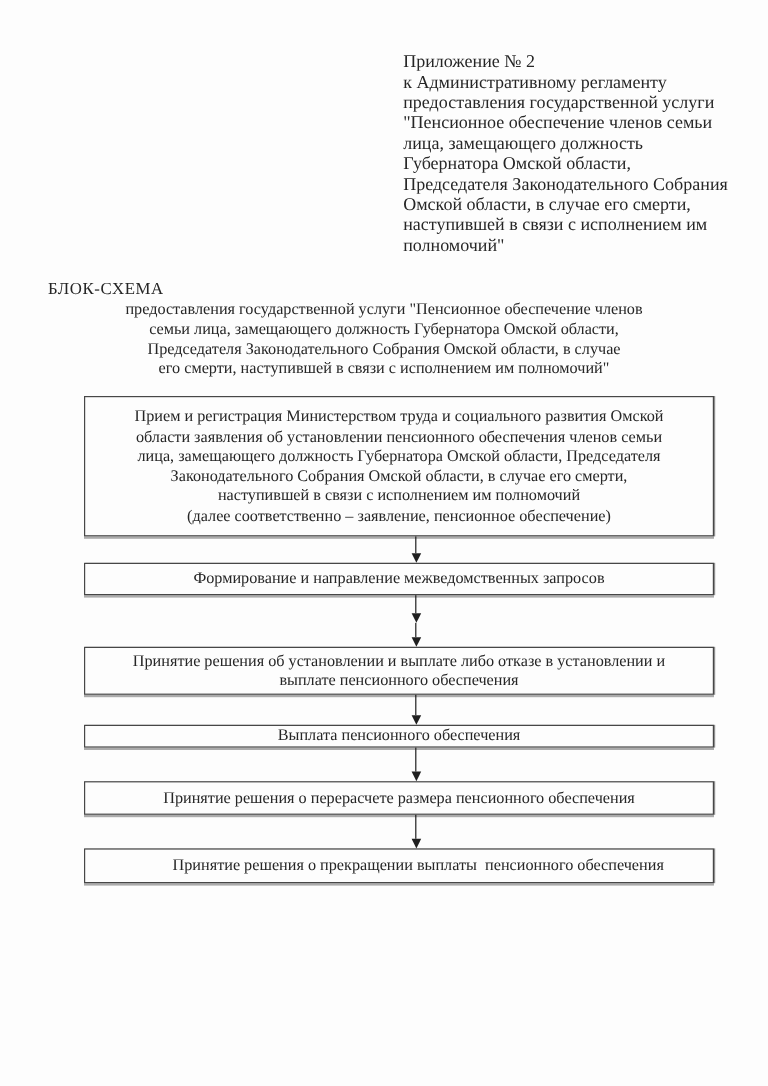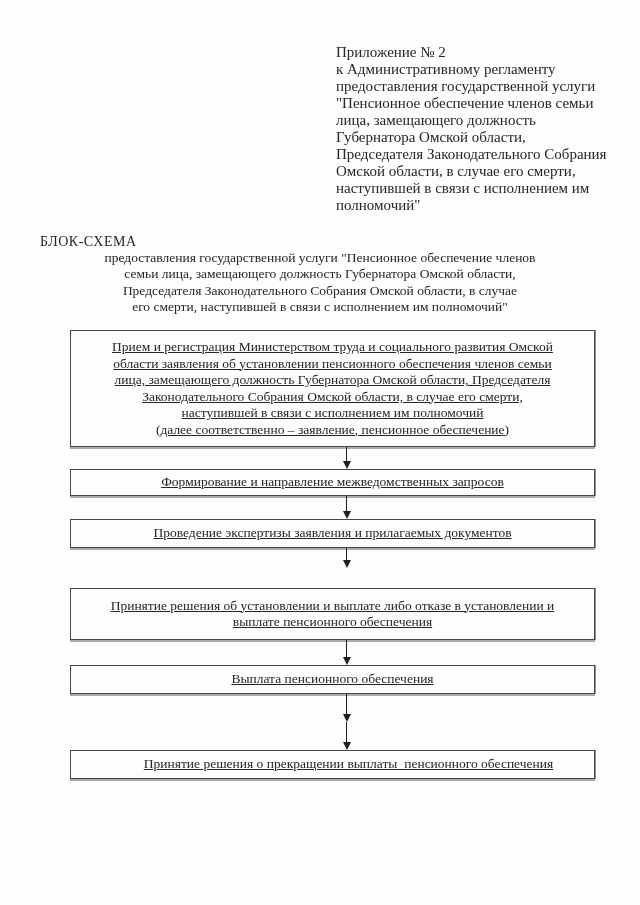--- a/index.html
+++ b/index.html
@@ -58,27 +58,26 @@
     box-shadow: 0 2px 0 var(--scan-shadow, #ababab), 1px 0 0 #8f8f8f;
     background: var(--paper, #fdfdfd);
     display: flex;
     align-items: center;
     justify-content: center;
     text-align: center;
     font-size: 13.5px;
     line-height: 16.5px;
     white-space: pre-wrap;
     padding: 2px 10px;
-    text-decoration: underline;
   }
   .b1 { height: 117px; }
   .b2 { height: 27px; }
   .b3 { height: 29px; }
-  .b4 { height: 52px; margin-top: 20px; }
-  .b5 { height: 29px; }
+  .b4 { height: 40px; }
+  .b5 { height: 19px; }
   .b6 { height: 28px; }
   .b7 { height: 29px; padding-left: 42px; }
   .arrow {
     box-sizing: border-box;
     width: 9px;
     margin-left: 272px;
     display: flex;
     flex-direction: column;
     align-items: center;
   }
@@ -139,21 +138,20 @@
       <span class="head"></span>
     </div>
 
     <div class="box b2">Формирование и направление межведомственных запросов</div>
 
     <div class="arrow a2">
       <span class="shaft"></span>
       <span class="head"></span>
     </div>
 
-    <div class="box b3">Проведение экспертизы заявления и прилагаемых документов</div>
 
     <div class="arrow a3">
       <span class="shaft"></span>
       <span class="head"></span>
     </div>
 
     <div class="box b4">Принятие решения об установлении и выплате либо отказе в установлении и
 выплате пенсионного обеспечения</div>
 
     <div class="arrow a4">
@@ -161,20 +159,21 @@
       <span class="head"></span>
     </div>
 
     <div class="box b5">Выплата пенсионного обеспечения</div>
 
     <div class="arrow a5">
       <span class="shaft"></span>
       <span class="head"></span>
     </div>
 
+    <div class="box b6">Принятие решения о перерасчете размера пенсионного обеспечения</div>
 
     <div class="arrow a6">
       <span class="shaft"></span>
       <span class="head"></span>
     </div>
 
     <div class="box b7">Принятие решения о прекращении выплаты  пенсионного обеспечения</div>
 
   </div>
 </div>

